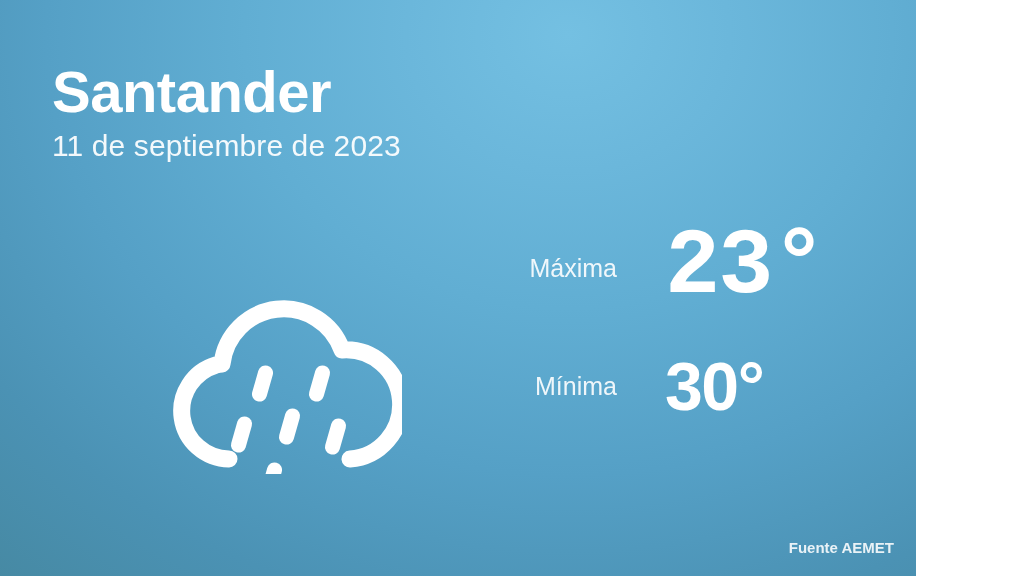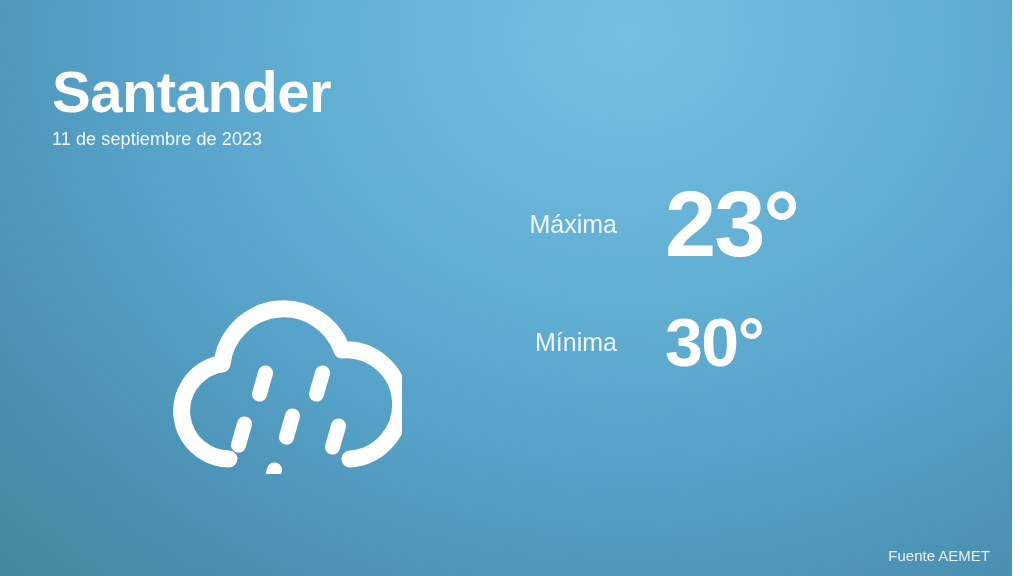--- a/index.html
+++ b/index.html
@@ -9,21 +9,21 @@
   body {
     width: 1024px;
     height: 576px;
     overflow: hidden;
     font-family: "Liberation Sans", sans-serif;
     -webkit-font-smoothing: antialiased;
   }
 
   .card {
     position: relative;
-    width: 1012px;
+    width: 916px;
     height: 576px;
     background:
       radial-gradient(ellipse 900px 760px at 62% 6%,
         #74c0e2 0%,
         #6bb7db 18%,
         #61aed3 36%,
         #55a0c6 58%,
         #4b92b4 78%,
         #45879f 100%);
     overflow: hidden;
@@ -40,21 +40,21 @@
     margin: 0;
     font-size: 58px;
     font-weight: 700;
     line-height: 1.05;
     color: #ffffff;
     letter-spacing: -0.5px;
     white-space: nowrap;
   }
   .date-line {
     margin: 6px 0 0 0;
-    font-size: 18px;
+    font-size: 30px;
     font-weight: 400;
     line-height: 1.15;
     color: rgba(255, 255, 255, 0.93);
     letter-spacing: 0.1px;
     white-space: nowrap;
   }
 
   
   .icon-area {
     position: absolute;
@@ -94,37 +94,37 @@
   }
   .reading-value {
     flex: 1 1 auto;
     text-align: left;
     color: #ffffff;
     font-weight: 700;
     line-height: 1;
     white-space: nowrap;
   }
 
-  .row-max { height: 112px; }
-  .row-max .reading-value { font-size: 92px; letter-spacing: -2px; }
+  .row-max { height: 112px; margin-top: 44px; }
+  .row-max .reading-value { font-size: 92px; letter-spacing: -2px; font-family: Liberation Mono, monospace; }
 
   .row-min { height: 124px; align-items: center; }
   .row-min .reading-value { font-size: 68px; letter-spacing: -1.5px; }
 
   .row-precip { height: 96px; }
   .row-precip .reading-label { font-size: 24px; }
   .row-precip .reading-value { font-size: 50px; letter-spacing: -1px; }
 
   
   .source-note {
     position: absolute;
     right: 22px;
-    bottom: 12px;
+    bottom: 20px;
     font-size: 15px;
-    font-weight: 400;
+    font-weight: 700;
     color: rgba(255, 255, 255, 0.88);
     white-space: nowrap;
   }
 </style>
 </head>
 <body>
 
 <div class="card">
 
   <div class="header">

